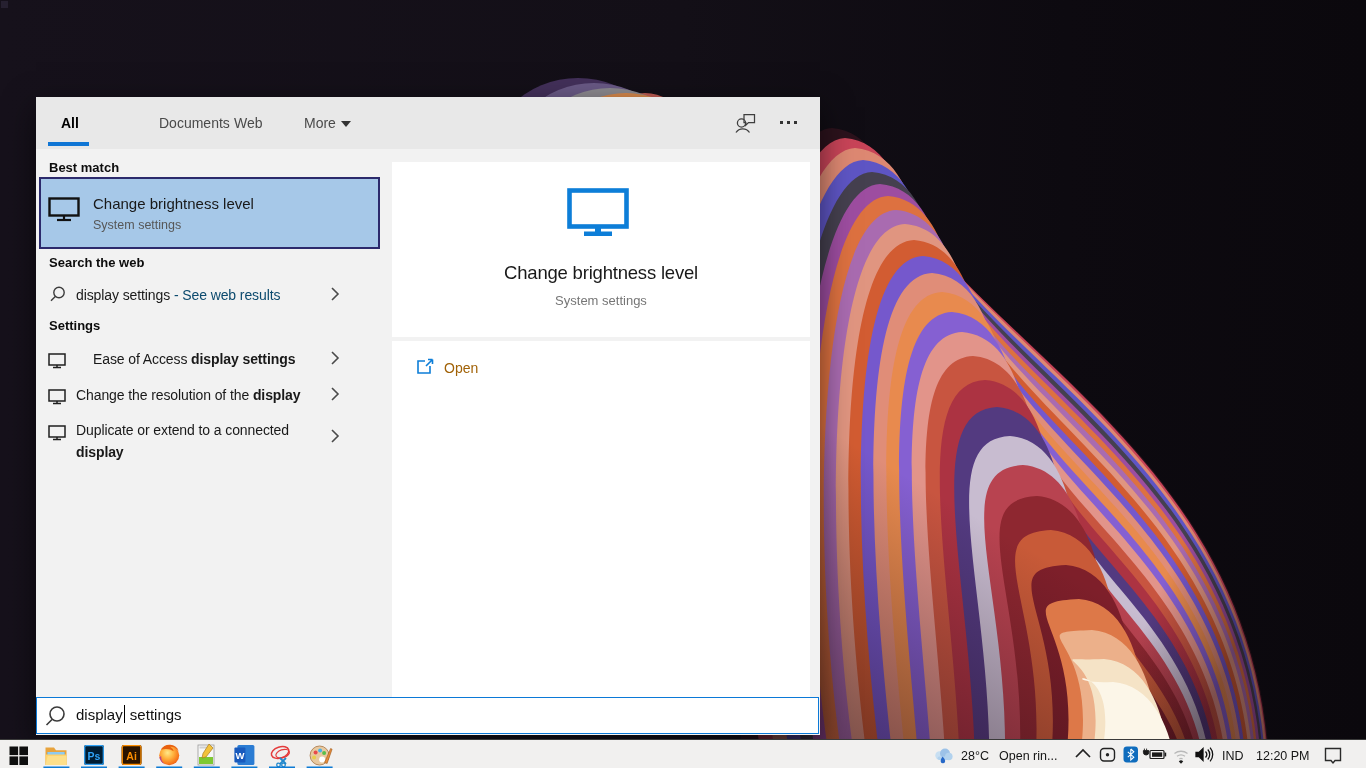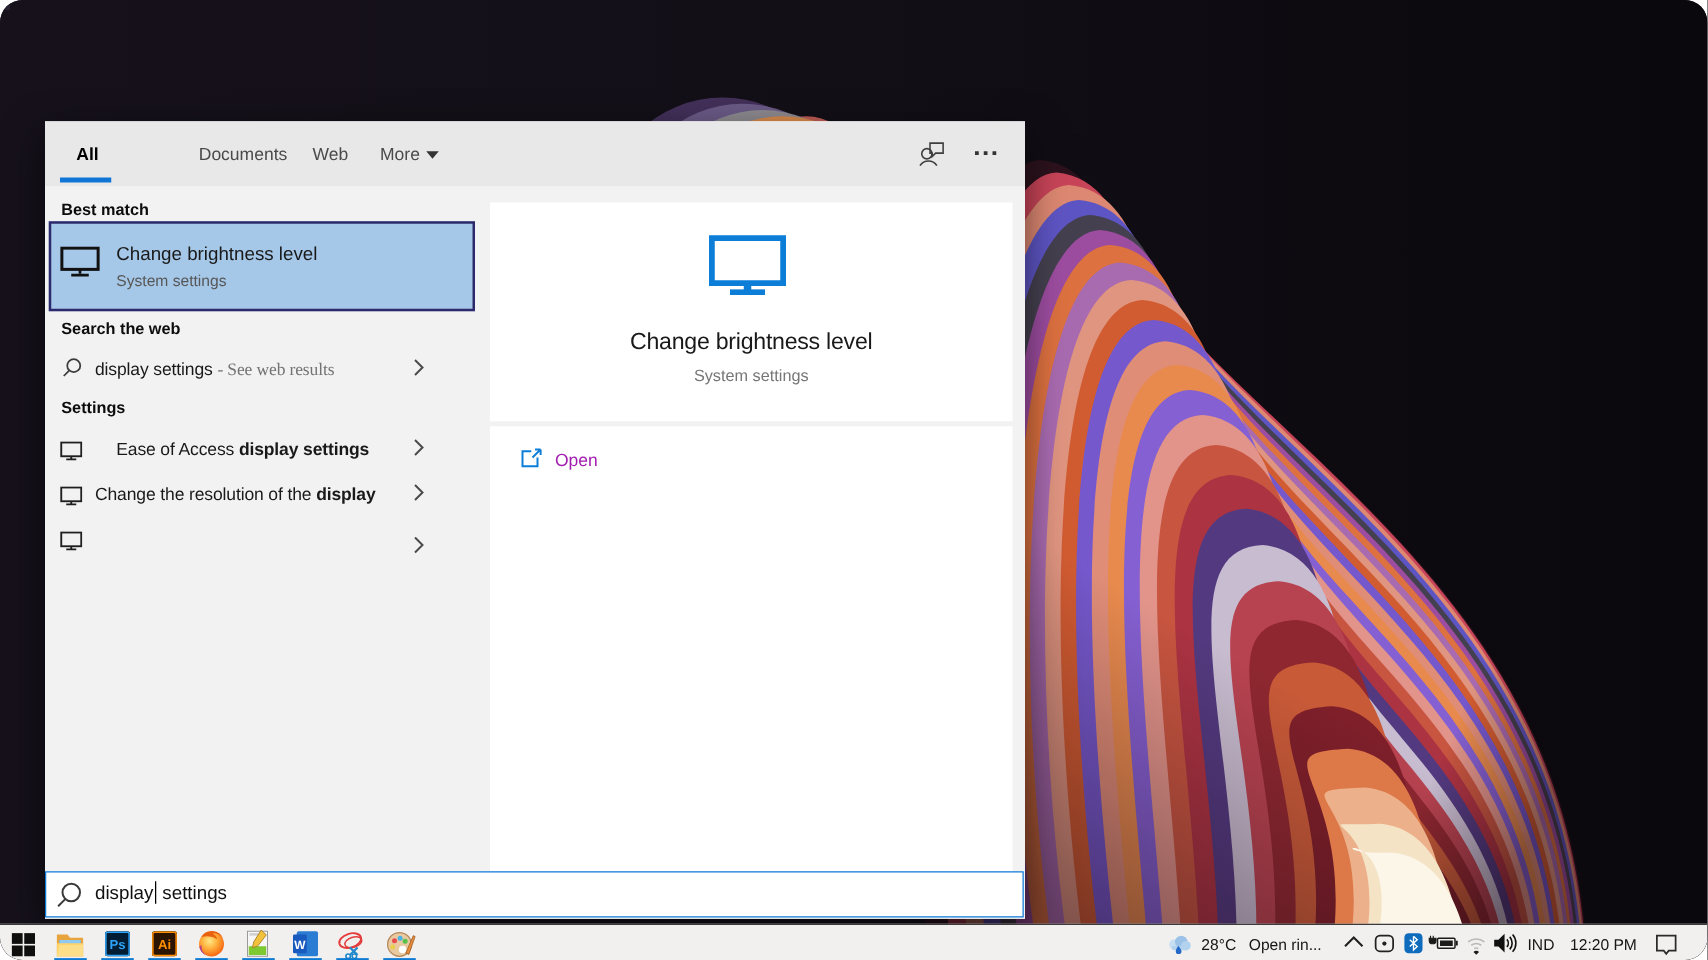--- a/index.html
+++ b/index.html
@@ -1,36 +1,36 @@
 <!DOCTYPE html>
 <html><head><meta charset="utf-8">
 <style>
 html,body{margin:0;padding:0;}
 #root{position:relative;width:1366px;height:768px;overflow:hidden;background:#131016;
- font-family:"Liberation Sans",sans-serif;border-radius:18px;}
+ font-family:"Liberation Sans",sans-serif;}
 #wall{position:absolute;left:0;top:0;}
 #panel{position:absolute;left:36px;top:97px;width:784px;height:637.5px;background:#f2f2f2;
  box-shadow:0 10px 30px rgba(0,0,0,.55);overflow:hidden;}
 #hdr{position:absolute;left:0;top:0;width:784px;height:52px;background:#e8e8e8;}
 .tab{position:absolute;top:18px;font-size:14px;color:#4a4a4a;}
 #tAll{left:25px;color:#000;font-weight:bold;}
-#tApps{left:67px;margin-top:38px;}#tDocs{left:123px;}#tWeb{left:214px;text-align:right;}#tMore{left:268px;}
+#tApps{left:67px;margin-top:38px;}#tDocs{left:123px;}#tWeb{left:198px;text-align:right;}#tMore{left:268px;}
 #tCaret{position:absolute;left:305px;top:24px;width:0;height:0;border-left:5.5px solid transparent;border-right:5.5px solid transparent;border-top:6px solid #333;}
 #underline{position:absolute;left:12px;top:45px;width:41px;height:4px;background:#1076d5;}
 #leftcol{position:absolute;left:0;top:52px;width:344px;height:587px;background:#f2f2f2;}
 #rightcol{position:absolute;left:344px;top:52px;width:440px;height:587px;background:#f2f2f2;}
 .card{position:absolute;background:#fff;left:12px;width:418px;}
 #card1{top:13px;height:175px;}
 #card2{top:192px;height:356px;}
 .seclbl{position:absolute;left:13px;font-size:13px;font-weight:bold;color:#0c0c0c;}
 #hl{position:absolute;left:3px;top:80px;width:337px;height:68px;background:#a6c8e8;border:2px solid #2c2a6c;}
 .rowtxt{font-size:14px;color:#191919;letter-spacing:-0.1px;}
 .hltitle{font-size:15px;color:#191919;}
 .sub{font-size:12.5px;color:#575757;}
-.gray{color:#737373;font-family:Liberation Serif, serif;}
+.gray{color:#0c4a6e;}
 #sbox{position:absolute;left:36px;top:697px;width:781px;height:34.5px;background:#fff;border:1.5px solid #0b79d7;}
 #sboxtxt{position:absolute;left:39px;top:8px;font-size:15px;color:#101010;}
 #taskbar{position:absolute;left:0;top:739px;width:1366px;height:46px;background:#f1f0ef;border-top:1px solid #3a3a3a;box-sizing:border-box;}
 .tbtxt{position:absolute;top:8.5px;font-size:12.5px;color:#151515;}
 </style></head>
 <body>
 <div id="root">
 <svg id="wall" width="1366" height="768" viewBox="0 0 1366 768">
  <defs>
   <radialGradient id="ffg" cx="0.42" cy="0.38" r="0.72">
@@ -155,35 +155,36 @@
 </svg>
 <div class="rowtxt" style="position:absolute;left:40px;top:290px;">Change the resolution of the <b>display</b></div>
 <svg style="position:absolute;left:294px;top:289px" width="10" height="16" viewBox="0 0 10 16">
  <polyline points="2,2 8,8 2,14" fill="none" stroke="#4a4a4a" stroke-width="1.6"></polyline>
       </svg>
 <svg style="position:absolute;left:12px;top:328px" width="18.0" height="17.0" viewBox="0 0 18.0 17.0">
  <rect x="1" y="1" width="16.0" height="11.0" fill="none" stroke="#1f1f1f" stroke-width="1.5"></rect>
  <line x1="9.0" y1="12.0" x2="9.0" y2="14.5" stroke="#1f1f1f" stroke-width="1.5"></line>
  <line x1="5.0" y1="14.5" x2="13.0" y2="14.5" stroke="#1f1f1f" stroke-width="1.5"></line>
 </svg>
+<div class="rowtxt" style="position:absolute;left:40px;top:322px;width:250px;line-height:22px;">Duplicate or extend to a connected <b>display</b></div>
 <svg style="position:absolute;left:294px;top:331px" width="10" height="16" viewBox="0 0 10 16">
  <polyline points="2,2 8,8 2,14" fill="none" stroke="#4a4a4a" stroke-width="1.6"></polyline>
       </svg>
 <svg style="position:absolute;left:531px;top:91px" width="62" height="48" viewBox="0 0 62 48">
  <rect x="2.5" y="2.5" width="57" height="36" fill="none" stroke="#0d7ed8" stroke-width="4.6"></rect>
  <rect x="28" y="39" width="6" height="5" fill="#0d7ed8"></rect>
  <rect x="17" y="43.5" width="28" height="4.5" fill="#0d7ed8"></rect>
 </svg>
 <div style="position:absolute;left:356px;top:165px;width:418px;text-align:center;font-size:18.5px;letter-spacing:-0.2px;color:#191919;">Change brightness level</div>
 <div style="position:absolute;left:356px;top:196px;width:418px;text-align:center;font-size:13px;color:#767676;">System settings</div>
 <svg style="position:absolute;left:380px;top:261px" width="18" height="18" viewBox="0 0 18 18">
  <path d="M14 8 v7 h-12 v-12 h7" fill="none" stroke="#0d7ed8" stroke-width="1.6"></path>
  <path d="M10 8 l6.5 -6.5 M16.5 1.5 h-4.5 M16.5 1.5 v4.5" fill="none" stroke="#0d7ed8" stroke-width="1.6"></path>
 </svg>
-<div style="position:absolute;left:408px;top:263px;font-size:14px;color:#a21caf;">Open</div>
+<div style="position:absolute;left:408px;top:263px;font-size:14px;color:#a16207;">Open</div>
 </div>
 <div id="sbox">
   <svg width="30" height="30" style="position:absolute;left:4px;top:4px" viewBox="0 0 30 30">
     <circle cx="16" cy="12" r="7" fill="none" stroke="#3a3a3a" stroke-width="1.6"></circle>
     <line x1="11" y1="17.5" x2="5.5" y2="23" stroke="#3a3a3a" stroke-width="1.6"></line>
   </svg>
   <div id="sboxtxt">display<span style="border-left:1.5px solid #000;margin-left:1px;margin-right:1px;padding-top:1px;"></span> settings</div>
 </div>
 <div id="taskbar">
  <svg style="position:absolute;left:0;top:0" width="1366" height="29" viewBox="0 0 1366 29">

